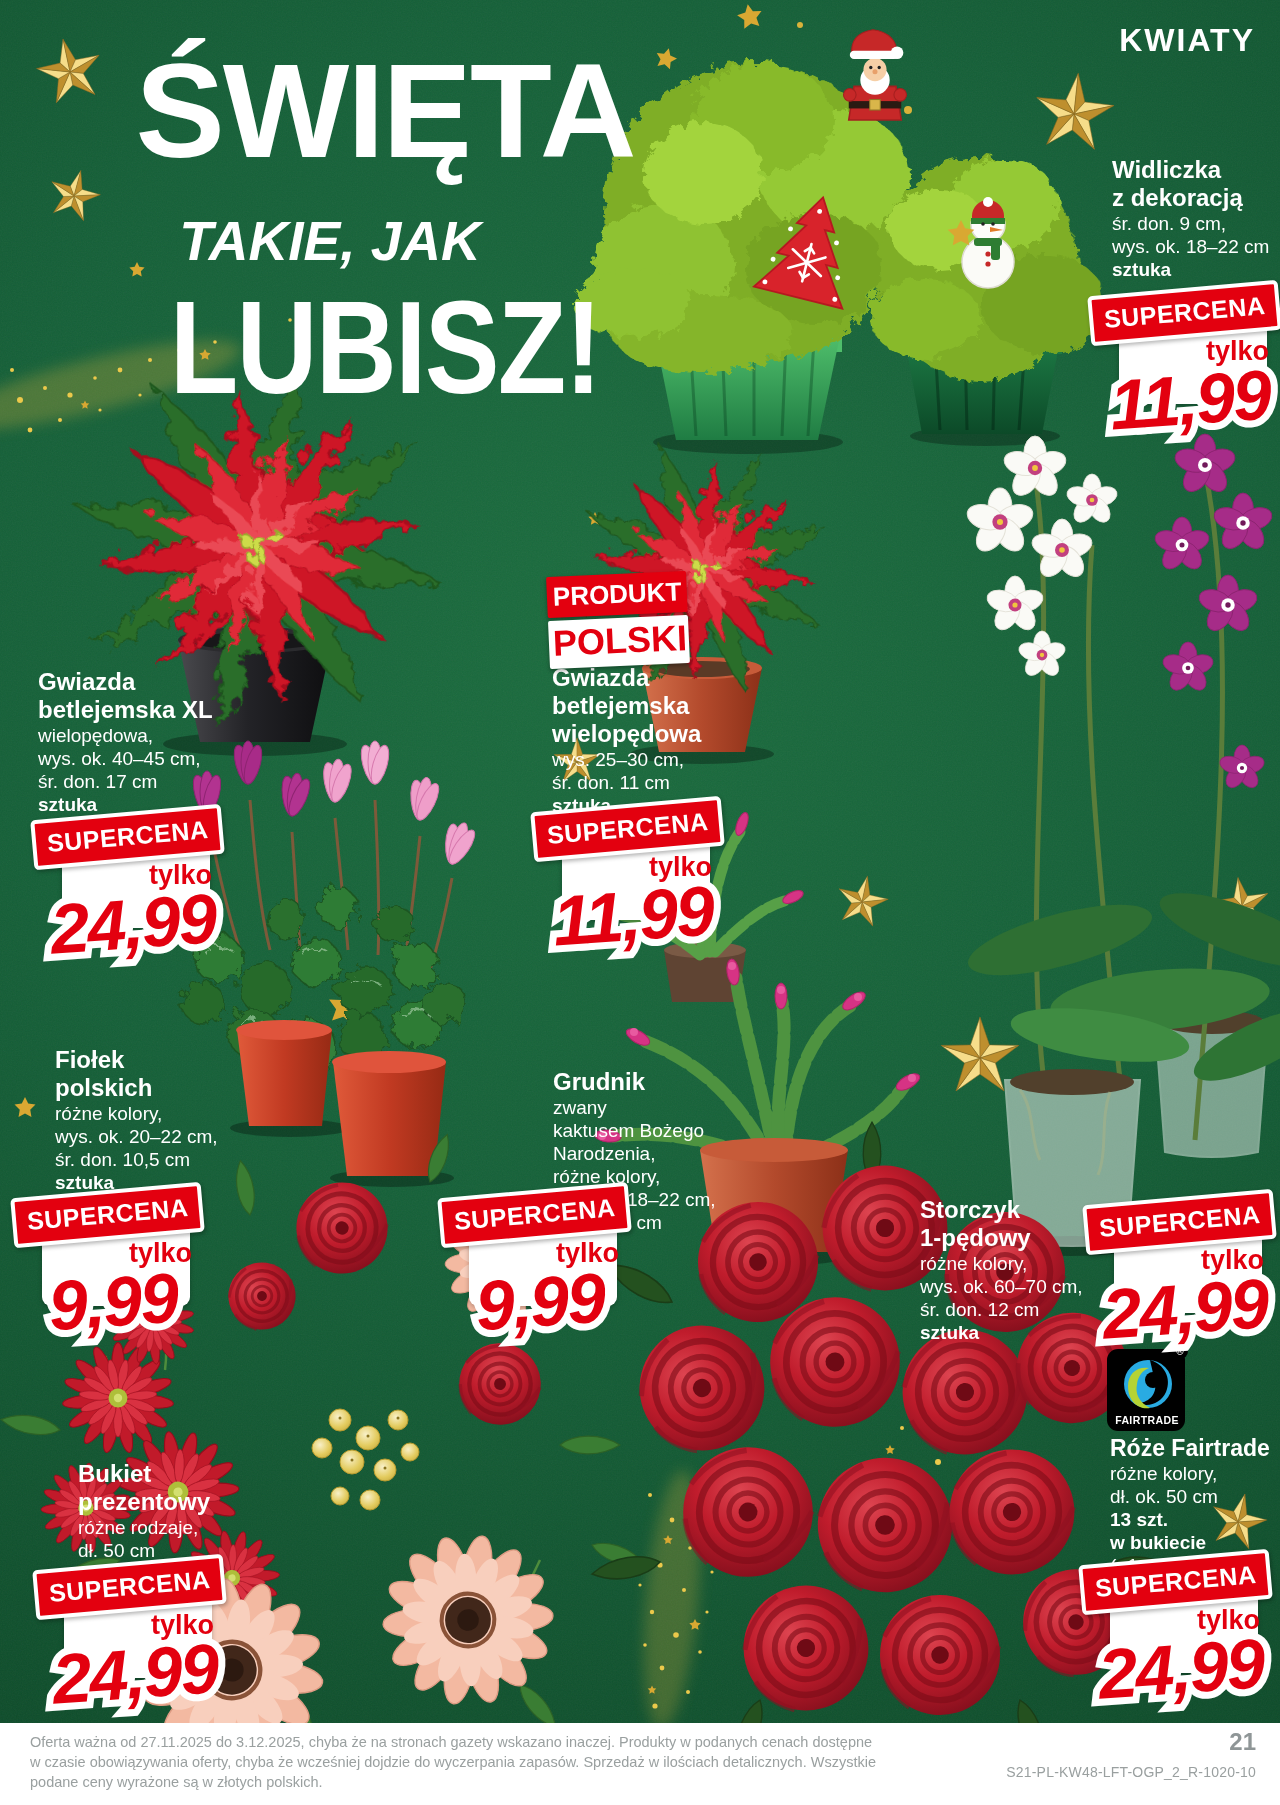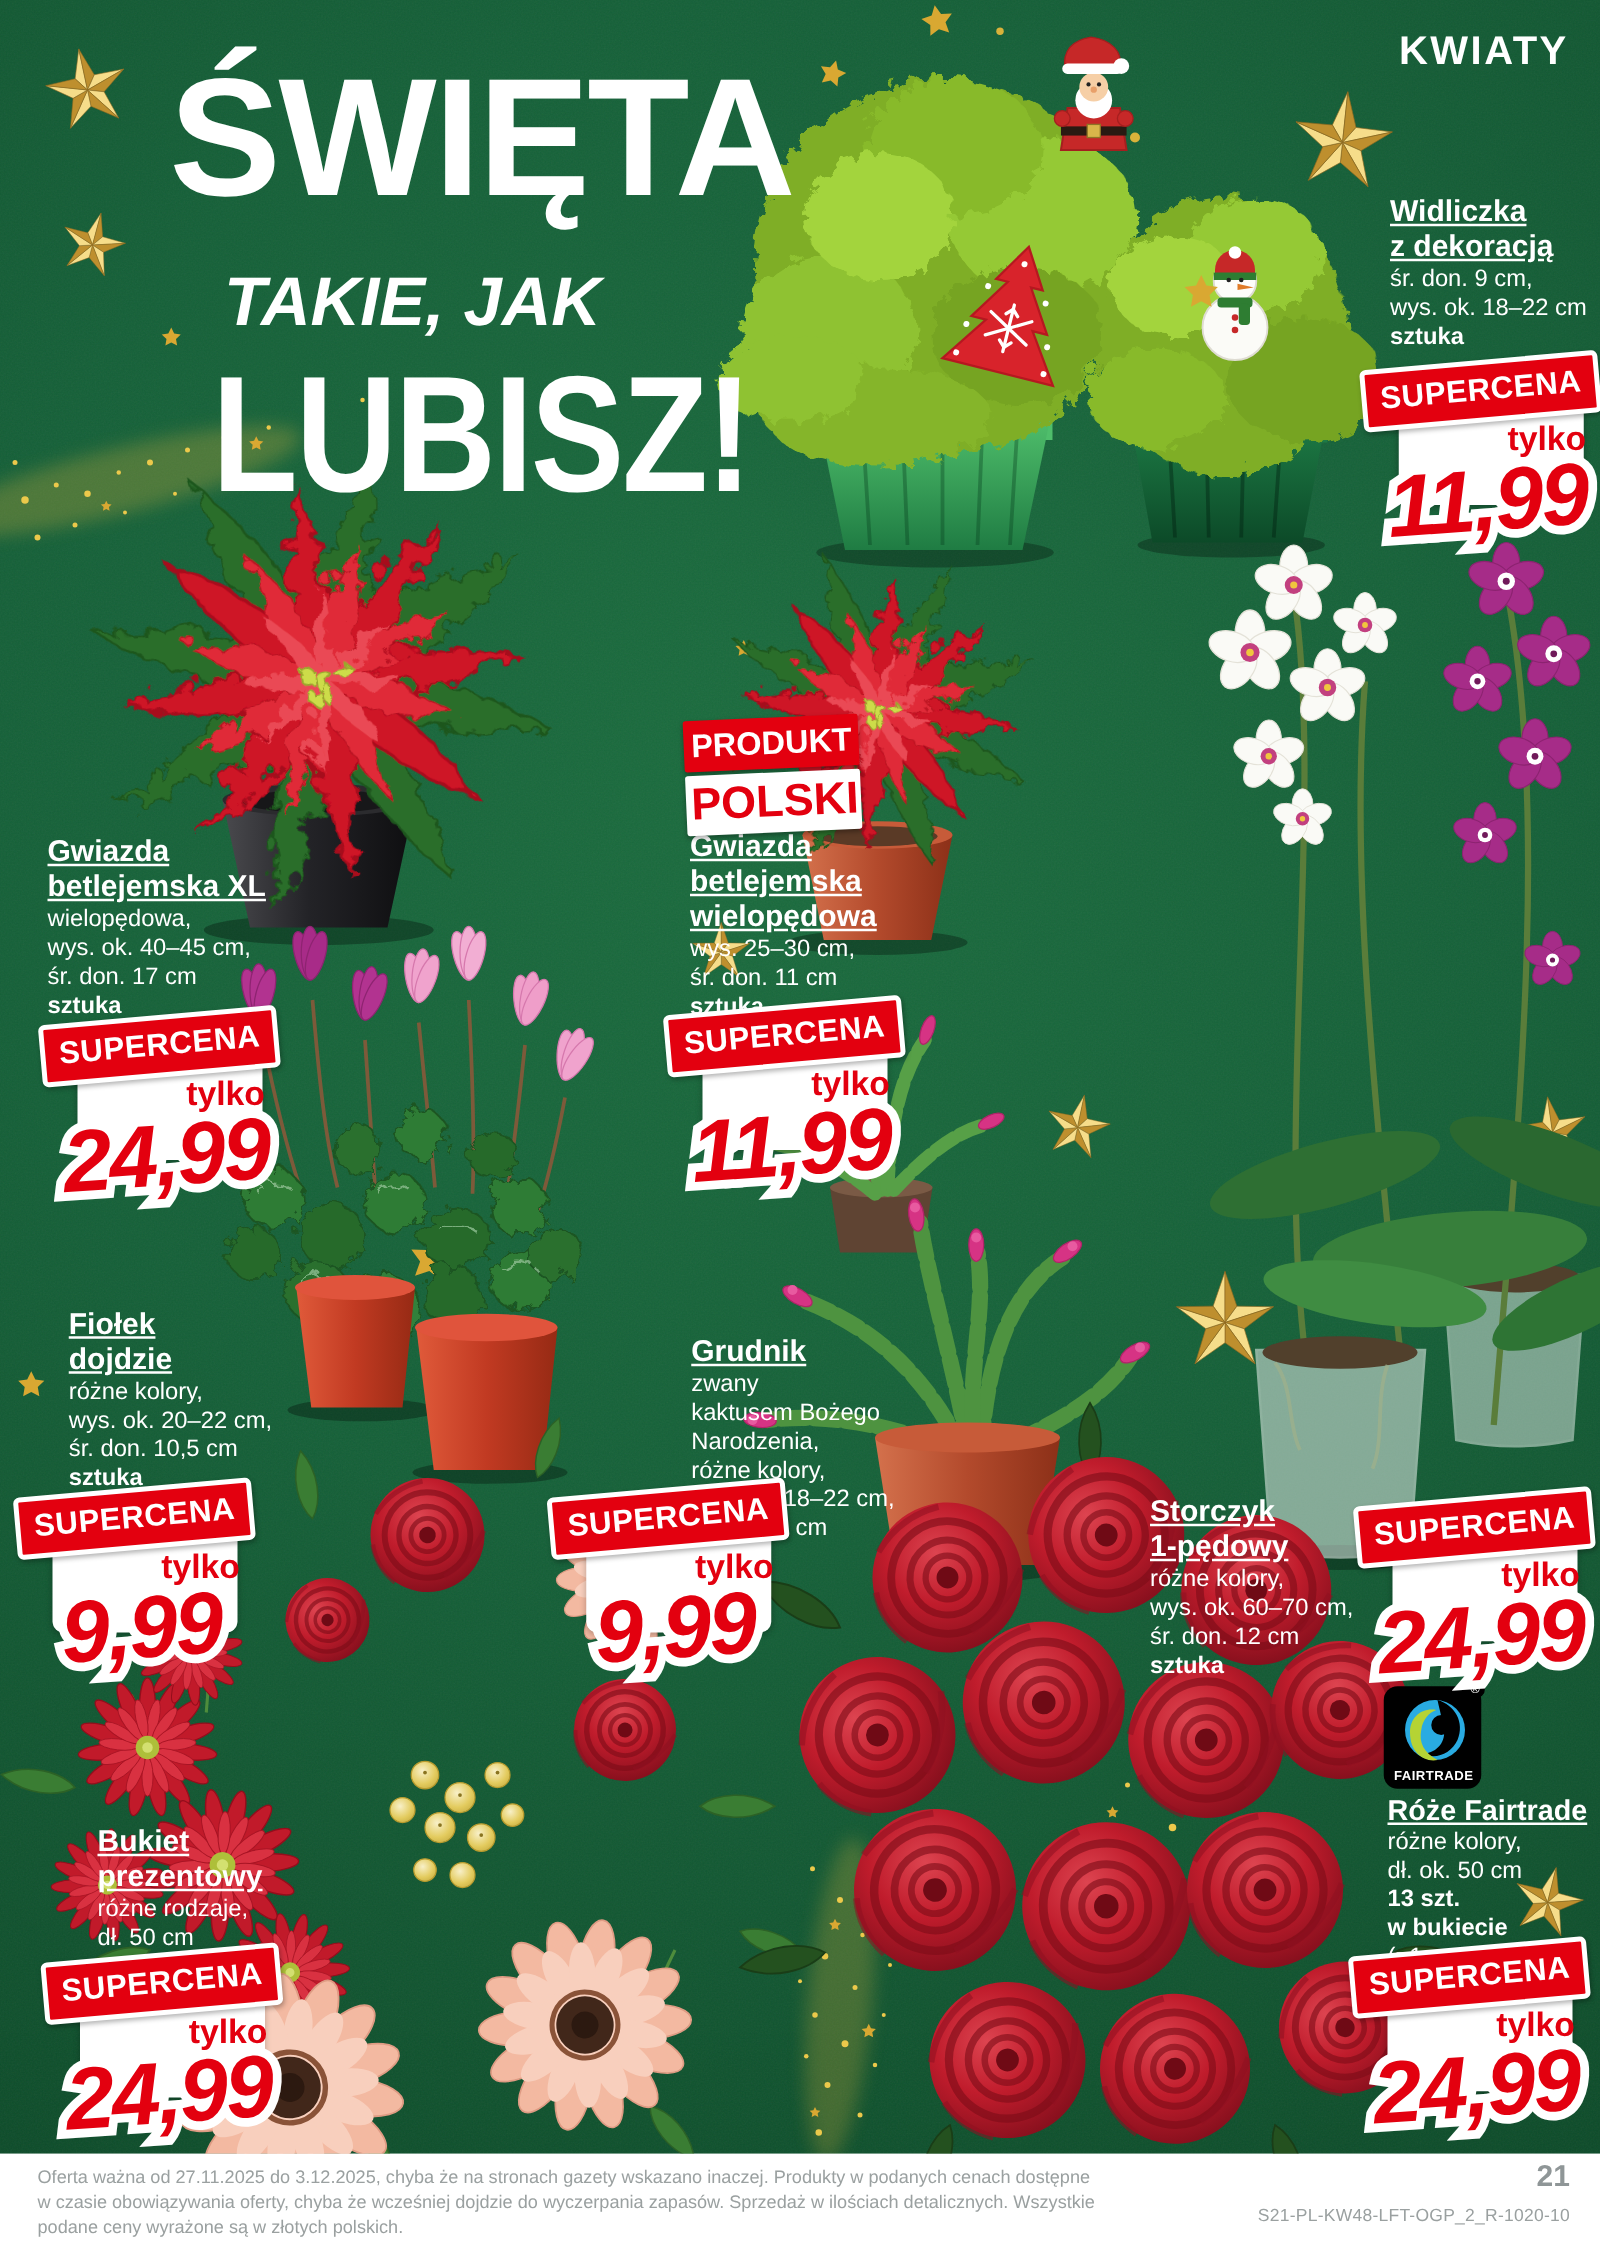--- a/index.html
+++ b/index.html
@@ -12,21 +12,21 @@
   
   .hl{position:absolute;color:#fff;z-index:3;font-weight:800;line-height:1;text-align:center;white-space:nowrap;}
   #hl1{left:95px;top:44px;width:580px;font-size:134px;letter-spacing:-2px;}
   #hl2{left:95px;top:214px;width:470px;font-size:55px;font-style:italic;letter-spacing:0;}
   #hl3{left:95px;top:282px;width:580px;font-size:132px;transform:scaleX(.85);transform-origin:50% 0;letter-spacing:-2px;}
 
   .kwiaty{position:absolute;top:22px;right:25px;z-index:3;color:#fff;font-size:32px;font-weight:800;letter-spacing:2px;}
 
   
   .ptxt{position:absolute;z-index:4;color:#fff;}
-  .ptxt .nm{font-size:24px;font-weight:800;line-height:28px;white-space:nowrap;text-decoration:underline;}
+  .ptxt .nm{font-size:24px;font-weight:800;line-height:28px;white-space:nowrap;}
   .ptxt .dt{font-size:19px;font-weight:400;line-height:23px;white-space:nowrap;}
   .ptxt .bd{font-size:19px;font-weight:800;line-height:23px;white-space:nowrap;}
   #pt0{left:1112px;top:156px;}
   #pt1{left:38px;top:668px;}
   #pt2{left:552px;top:664px;}
   #pt3{left:55px;top:1046px;}
   #pt4{left:553px;top:1068px;}
   #pt5{left:920px;top:1196px;}
   #pt6{left:42px;top:1460px;margin-left:36px;}
   #pt7{left:1110px;top:1434px;}
@@ -828,21 +828,21 @@
   <div class="nm">Gwiazda</div>
   <div class="nm">betlejemska</div>
   <div class="nm">wielopędowa</div>
   <div class="dt">wys. 25–30 cm,</div>
   <div class="dt">śr. don. 11 cm</div>
   <div class="bd">sztuka</div>
 </div>
 
 <div class="ptxt" id="pt3">
   <div class="nm">Fiołek</div>
-  <div class="nm">dojdzie</div>
+  <div class="nm">polskich</div>
   <div class="dt">różne kolory,</div>
   <div class="dt">wys. ok. 20–22 cm,</div>
   <div class="dt">śr. don. 10,5 cm</div>
   <div class="bd">sztuka</div>
 </div>
 
 <div class="ptxt" id="pt4">
   <div class="nm">Grudnik</div>
   <div class="dt">zwany</div>
   <div class="dt">kaktusem Bożego</div>

